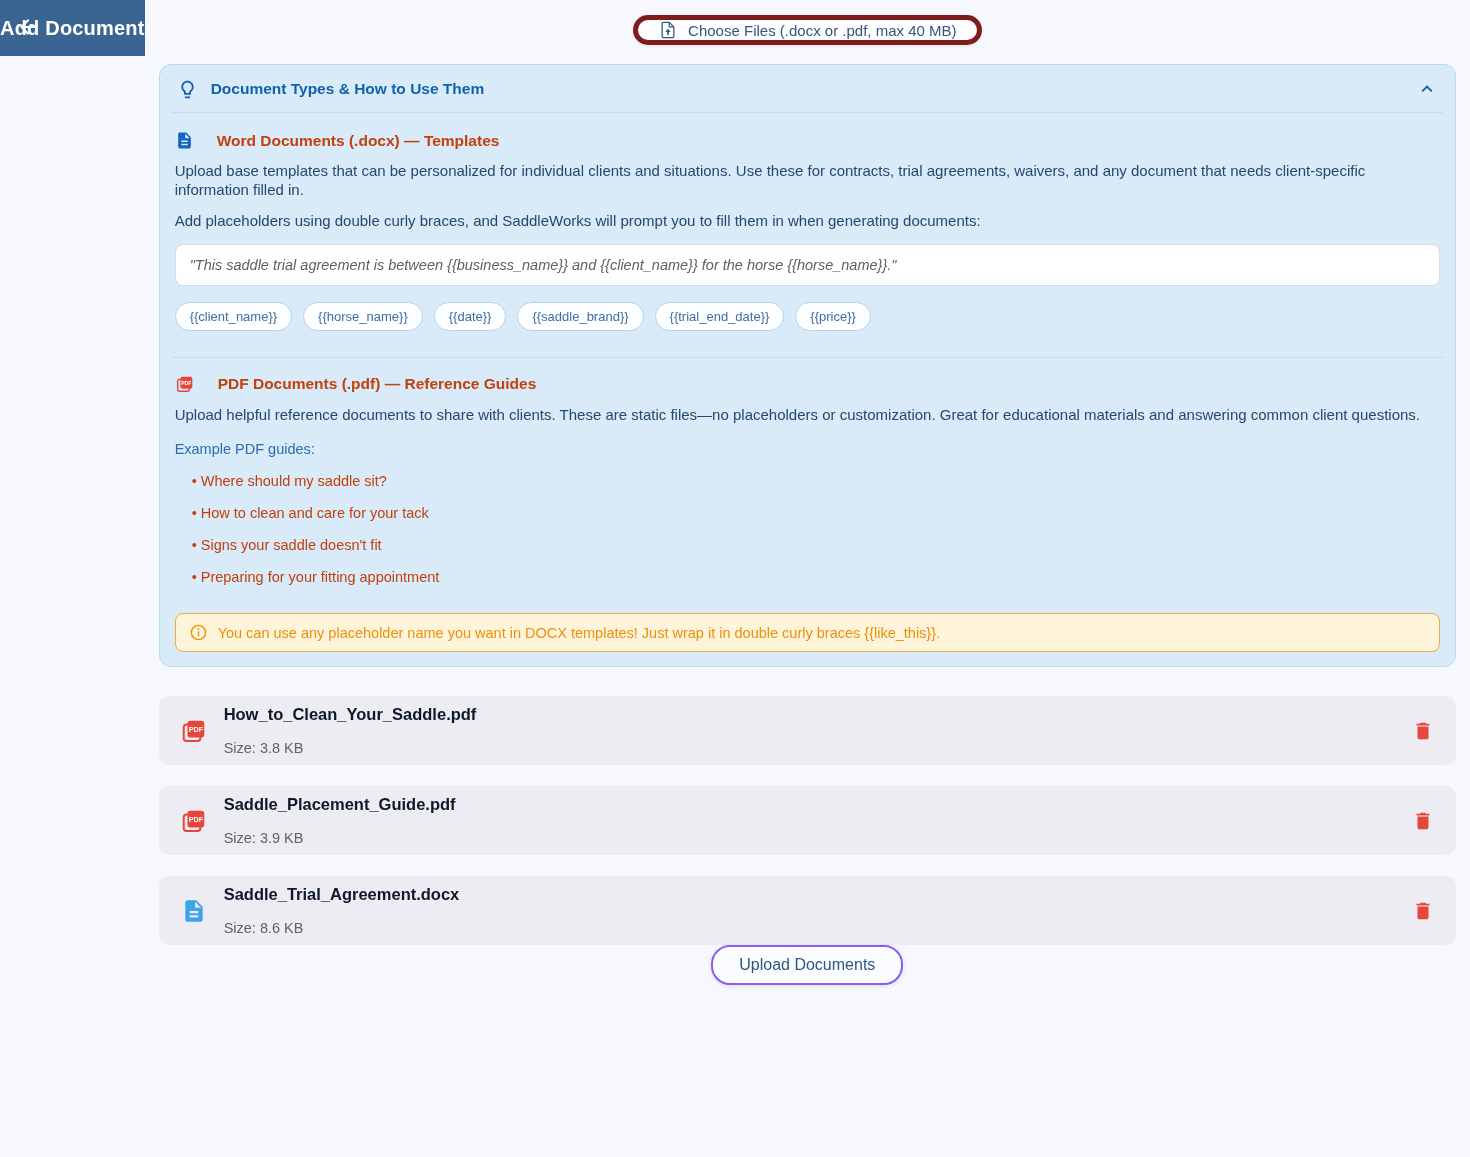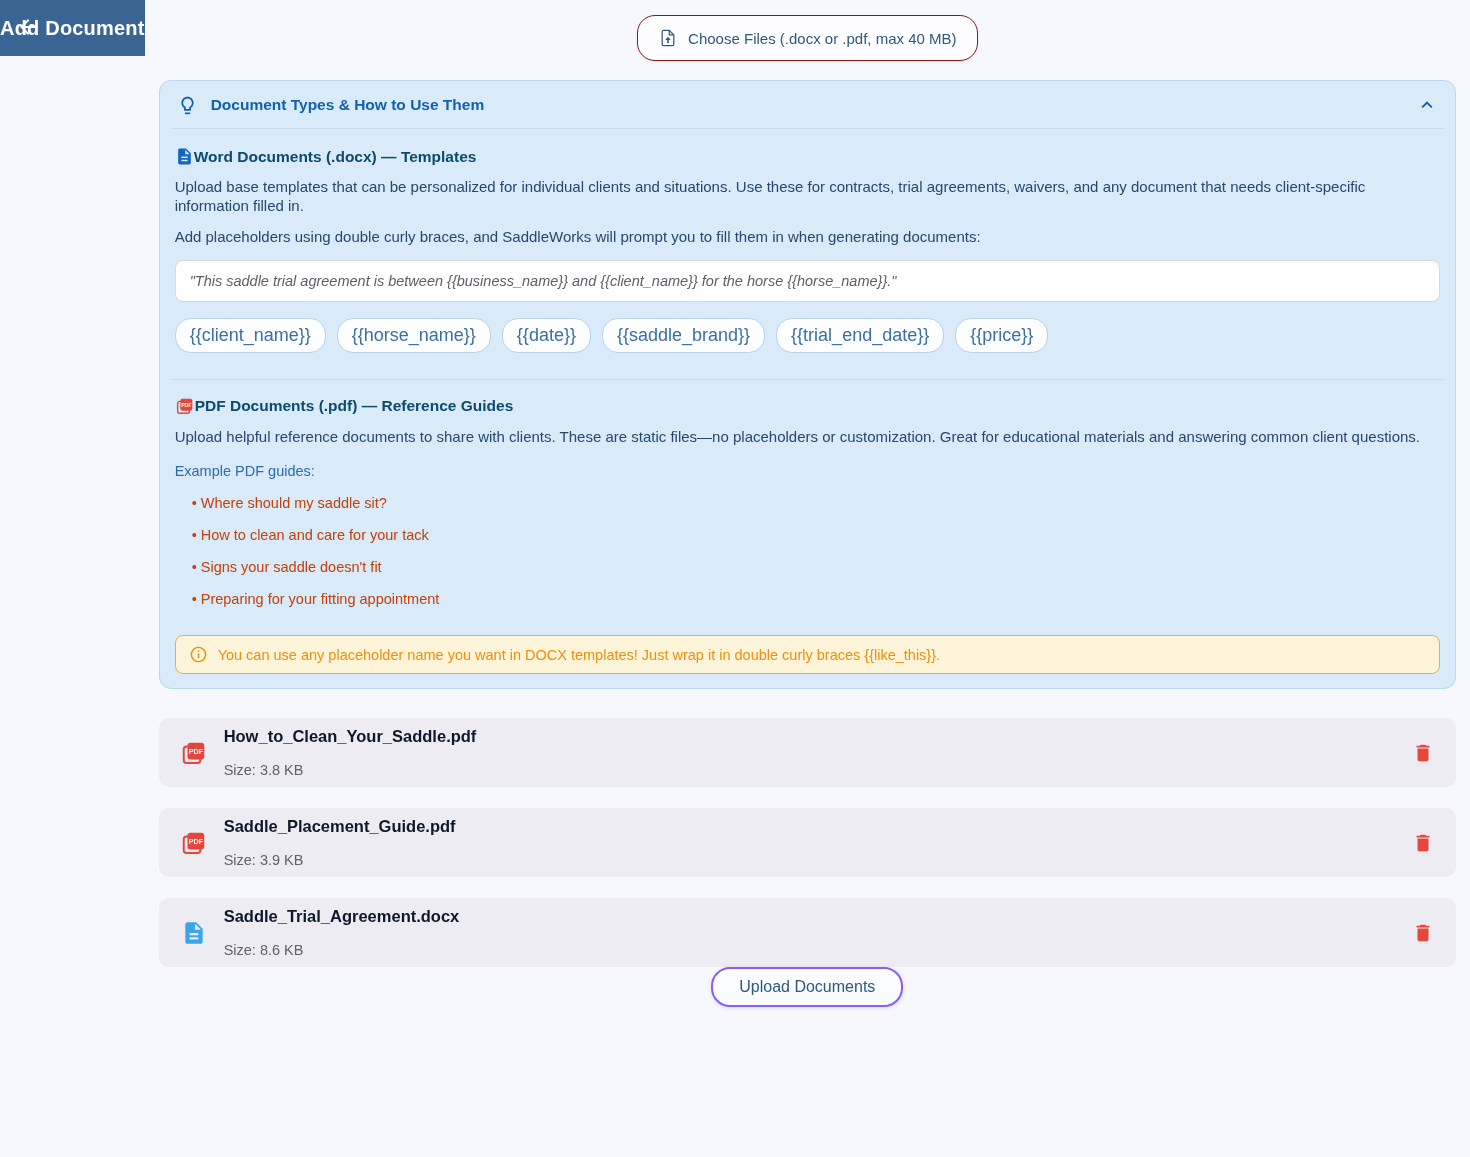--- a/index.html
+++ b/index.html
@@ -21,52 +21,52 @@
     background:none; border:none; cursor:pointer; display:flex; align-items:center; justify-content:center;
   }
   .topbar h1 {
     width:100%; text-align:center; color:#ffffff; font-size:20px; font-weight:700; letter-spacing:.2px;
   }
 
   
   .choose-row { display:flex; justify-content:center; margin-top:15px; }
   .pill-btn {
     display:inline-flex; align-items:center; gap:10px;
-    background:#fdfdff; border:1px solid #7f1d1d; border-radius:18px;
-    padding:12px 20px; cursor:pointer;
+    background:#fdfdff; border:5px solid #7f1d1d; border-radius:18px;
+    padding:0 20px; cursor:pointer;
     box-shadow:0 1px 3px rgba(40,60,90,.10);
     color:#31587e; font-size:15px; font-family:inherit;
   }
 
   
   .info-panel {
     margin:19px 14px 0; background:#d9eaf8; border:1px solid #b9d7ef; border-radius:12px;
   }
   .panel-header {
     display:flex; align-items:center; gap:13px; padding:13px 17px 12px; cursor:pointer;
   }
   .panel-title { color:#1261ad; font-size:15.5px; font-weight:700; flex:1; }
   .divider { border-top:1px solid #c3dcee; margin:0 12px; }
   .panel-body { padding:2px 15px 14px; }
 
   .section-heading {
-    display:flex; align-items:center; gap:0; margin-top:16px;
-    color:#0c4a6e; font-size:15.5px; font-weight:700;
+    display:flex; align-items:center; gap:23px; margin-top:16px;
+    color:#c2410c; font-size:15.5px; font-weight:700;
   }
   .panel-body p { margin-top:12px; color:#26486e; font-size:15px; line-height:1.25; }
 
   .example-box {
     margin-top:14px; background:#ffffff; border:1px solid #d9d9e1; border-radius:8px;
     padding:12px 14px; font-style:italic; color:#5b5f66; font-size:14.5px;
   }
 
   .chips { display:flex; gap:11px; margin-top:16px; flex-wrap:wrap; }
   .chip {
     background:#fdfeff; border:1px solid #b7d2ea; border-radius:16px;
-    padding:6px 14px; font-size:18px; color:#3e6ea5;
+    padding:6px 14px; font-size:13px; color:#3e6ea5;
   }
 
   .section-divider { border-top:1px solid #c3dcee; margin:26px -3px 0; }
 
   .examples-label { margin-top:16px; color:#2e6cb2; font-size:14.5px; }
   .bullet-list { margin-top:4px; }
   .bullet { margin-top:16px; padding-left:17px; color:#c2410c; font-size:14.5px; }
   .bullet::before { content:"• "; }
 
   .tip-banner {

